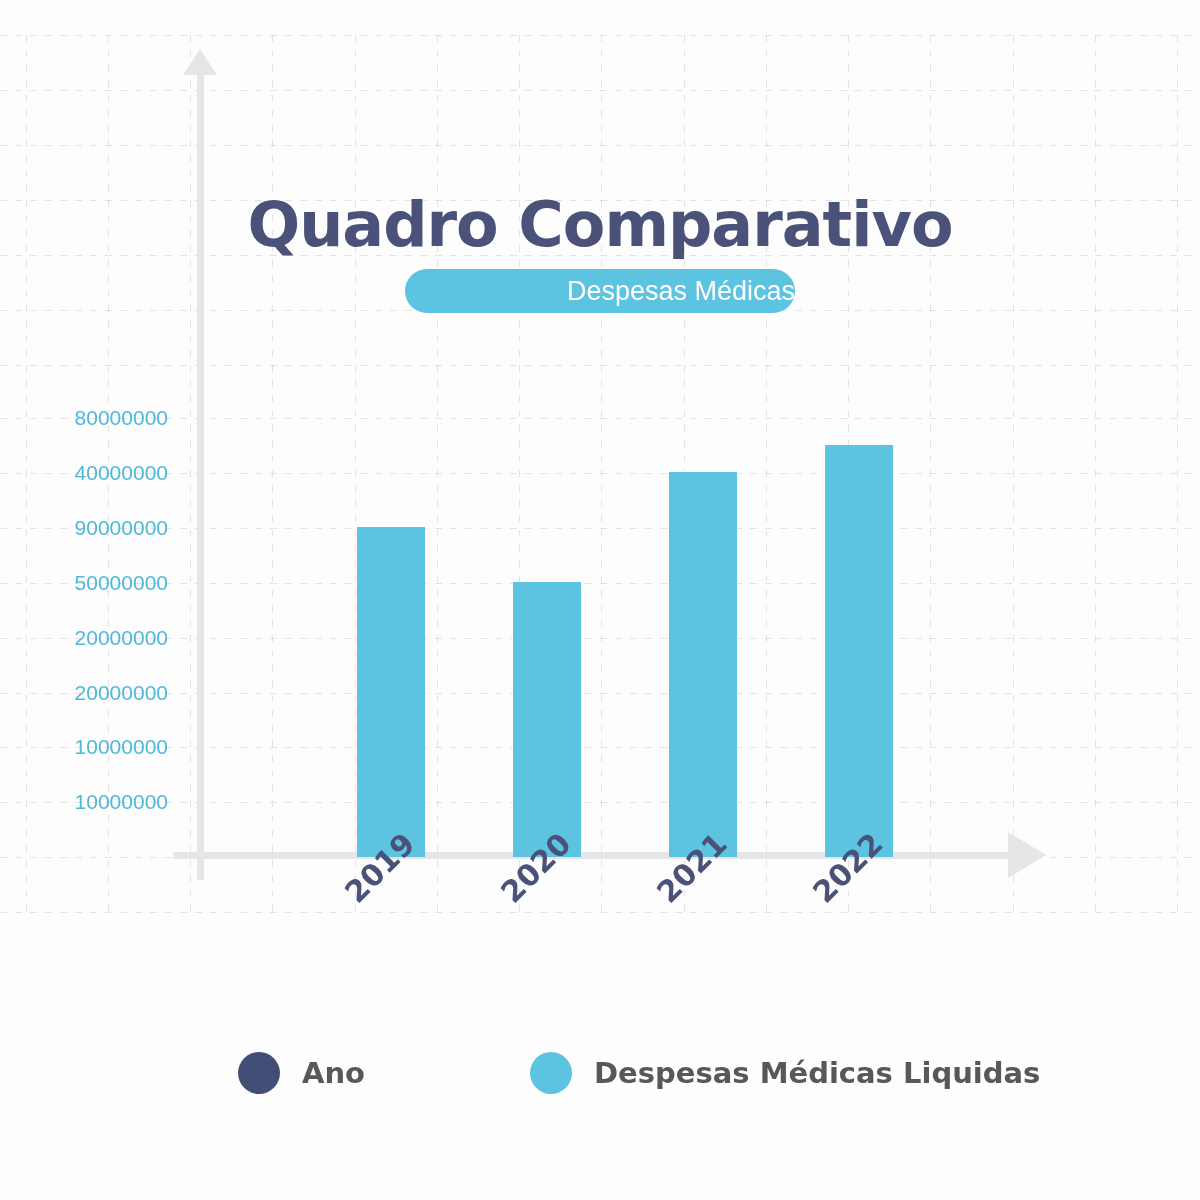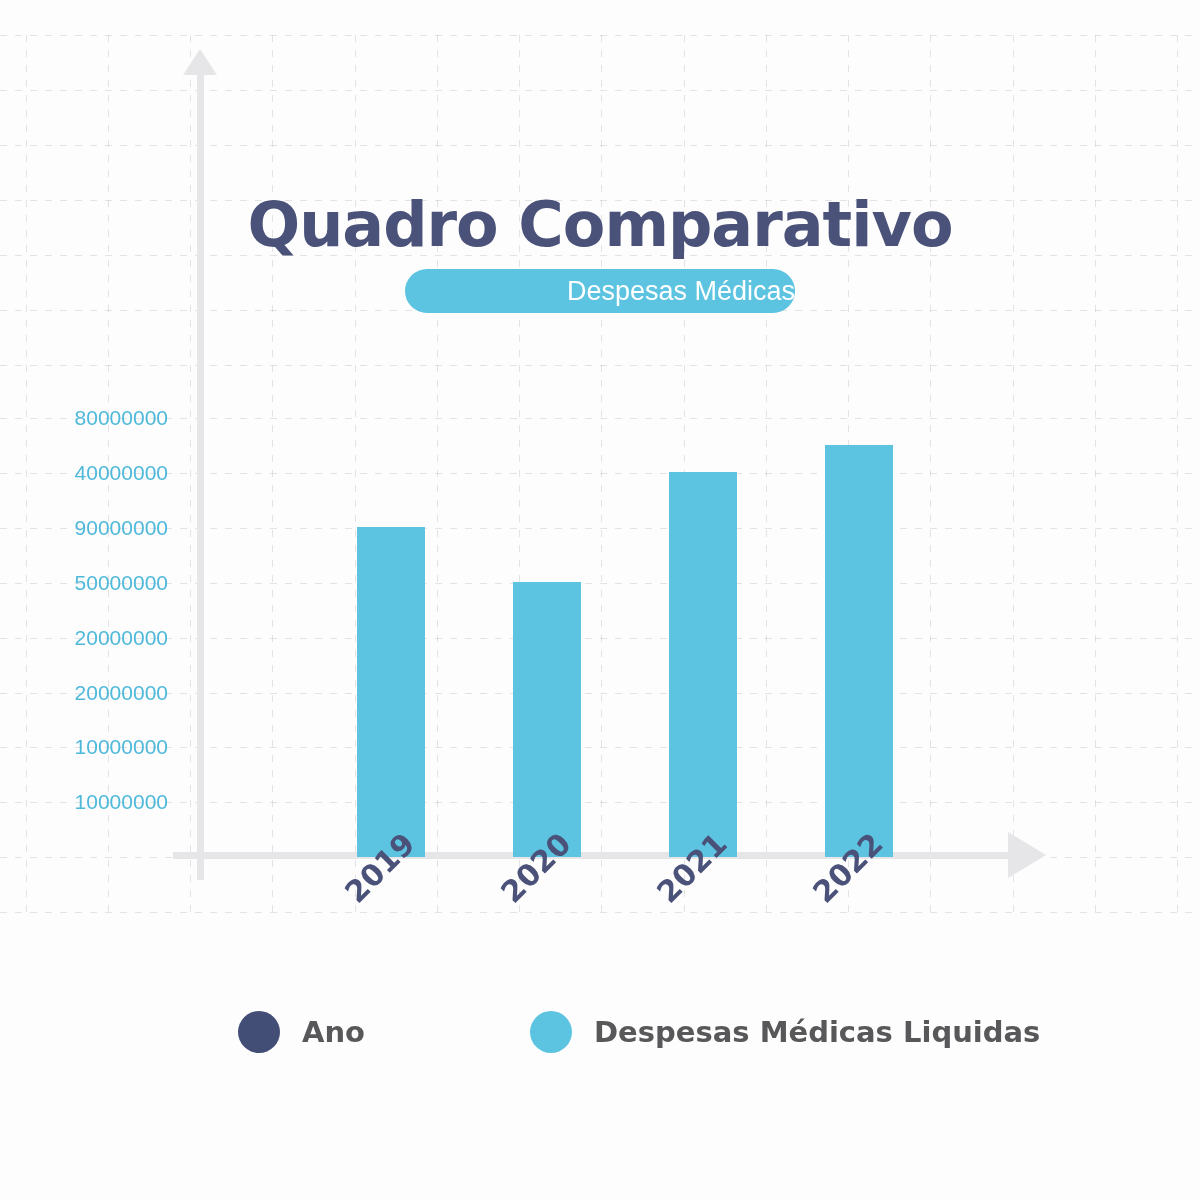--- a/index.html
+++ b/index.html
@@ -130,21 +130,21 @@
     color: #4a5279;
     transform: rotate(-45deg);
     transform-origin: left top;
     white-space: nowrap;
   }
 
   
   .legend {
     position: absolute;
     left: 238px;
-    top: 1011px;
+    top: 1052px;
     display: flex;
     align-items: flex-end;
     gap: 0;
   }
   .legend-item {
     display: flex;
     align-items: center;
   }
   .legend-dot {
     width: 42px;

